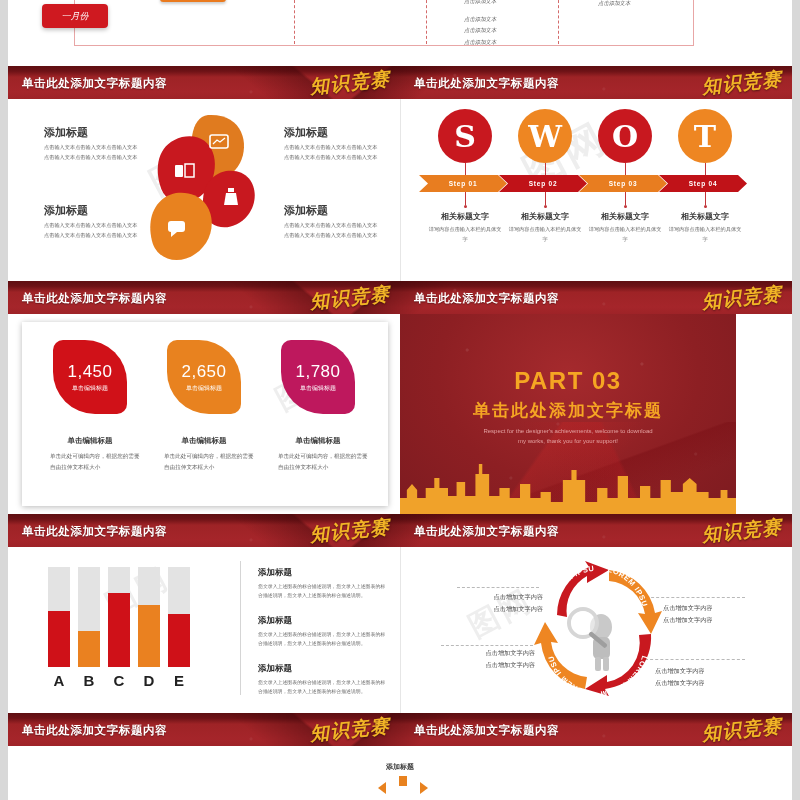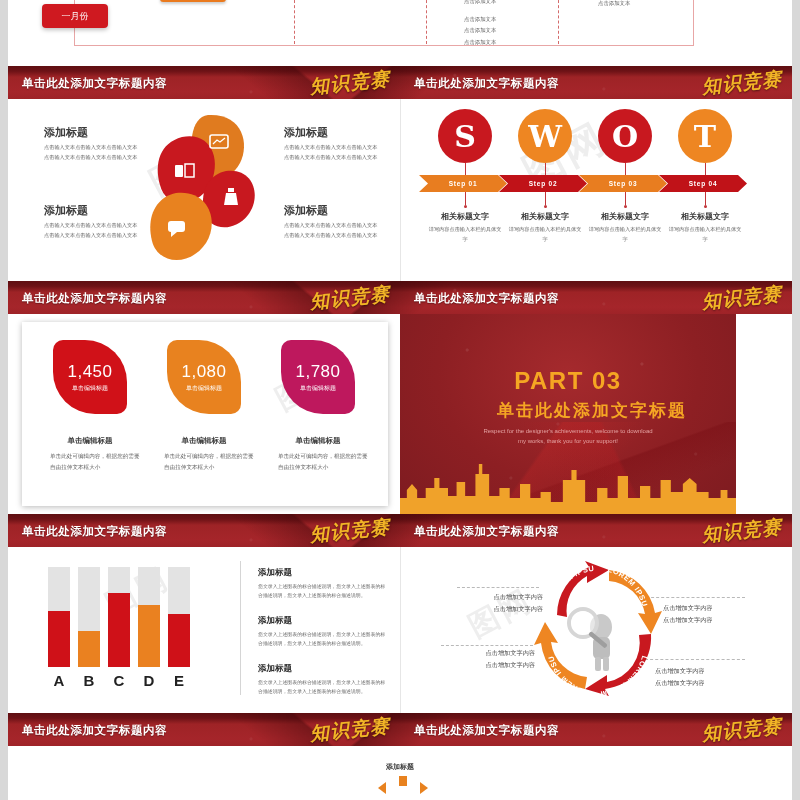--- a/index.html
+++ b/index.html
@@ -45,21 +45,21 @@
     letter-spacing: 1px; white-space: nowrap;
     text-shadow: 0 1px 2px rgba(0,0,0,.5);
     font-style: italic;
   }
 
   
   .ph { color: #6a6a6a; font-size: 5.2px; line-height: 1.85; }
   .ph-c { text-align: center; }
 
   
-  #slide-top { top: 0; height: 77px; }
+  #slide-top { top: 0; height: 77px; font-style: italic; }
   .top-frame {
     position: absolute; left: 66px; top: -46px; width: 620px; height: 92px;
     border: 1px solid #e8a6a6; border-top: none;
   }
   .top-vdash { position: absolute; top: -46px; width: 0; border-left: 1px dashed #d46a6a; height: 90px; }
   .red-pill {
     position: absolute; left: 34px; top: 4px; width: 66px; height: 24px;
     background: #cf1920; border-radius: 4px; color: #fff; font-size: 9px;
     display: flex; align-items: center; justify-content: center;
     box-shadow: 0 2px 4px rgba(0,0,0,.25);
@@ -131,21 +131,21 @@
   .part .facets { position: absolute; left: 0; right: 0; bottom: 0; height: 92px;
     background:
       linear-gradient(125deg, transparent 40%, rgba(200,40,40,.30) 41%, transparent 62%),
       linear-gradient(-115deg, transparent 35%, rgba(180,30,35,.35) 36%, transparent 58%),
       linear-gradient(160deg, transparent 55%, rgba(120,14,20,.45) 56%, transparent 75%);
   }
   .part .skyline { position: absolute; left: 0; bottom: 0; width: 100%; height: 56px; }
   .part-t { position: absolute; width: 100%; text-align: center; color: #f5a623;
     font-size: 24px; font-weight: 700; top: 53px; letter-spacing: 1.5px; }
   .part-s { position: absolute; width: 100%; text-align: center; color: #f5a623;
-    font-size: 17px; font-weight: 700; top: 85px; letter-spacing: 2px; margin-left: 24px; }
+    font-size: 17px; font-weight: 700; top: 85px; letter-spacing: 2px; }
   .part-e { position: absolute; width: 100%; text-align: center; color: #e3a0a0;
     font-size: 6px; top: 112px; line-height: 1.7; }
 
   
   #slide-3 { top: 547px; height: 166px; }
   .chart-wrap { position: absolute; left: 40px; top: 22px; width: 150px; height: 120px; }
   .bars { position: absolute; left: 0; bottom: 22px; width: 150px; height: 100px;
           display: flex; align-items: flex-end; gap: 8px; }
   .barslot { position: relative; width: 22px; height: 100px; background: #e3e3e3; }
   .barfill { position: absolute; left: 0; bottom: 0; width: 100%; }
@@ -334,21 +334,21 @@
         <div class="diamond" style="background:#d01118">
           <div class="num">1,450</div>
           <div class="sub">单击编辑标题</div>
         </div>
         <div class="dia-h">单击编辑标题</div>
         <div class="dia-b">单击此处可编辑内容，根据您的需要自由拉伸文本框大小</div>
       </div>
 
       <div class="dia-col" style="left:128px;">
         <div class="diamond" style="background:#e8821f">
-          <div class="num">1,080</div>
+          <div class="num">2,650</div>
           <div class="sub">单击编辑标题</div>
         </div>
         <div class="dia-h">单击编辑标题</div>
         <div class="dia-b">单击此处可编辑内容，根据您的需要自由拉伸文本框大小</div>
       </div>
 
       <div class="dia-col" style="left:242px;">
         <div class="diamond" style="background:#be185d">
           <div class="num">1,780</div>
           <div class="sub">单击编辑标题</div>

